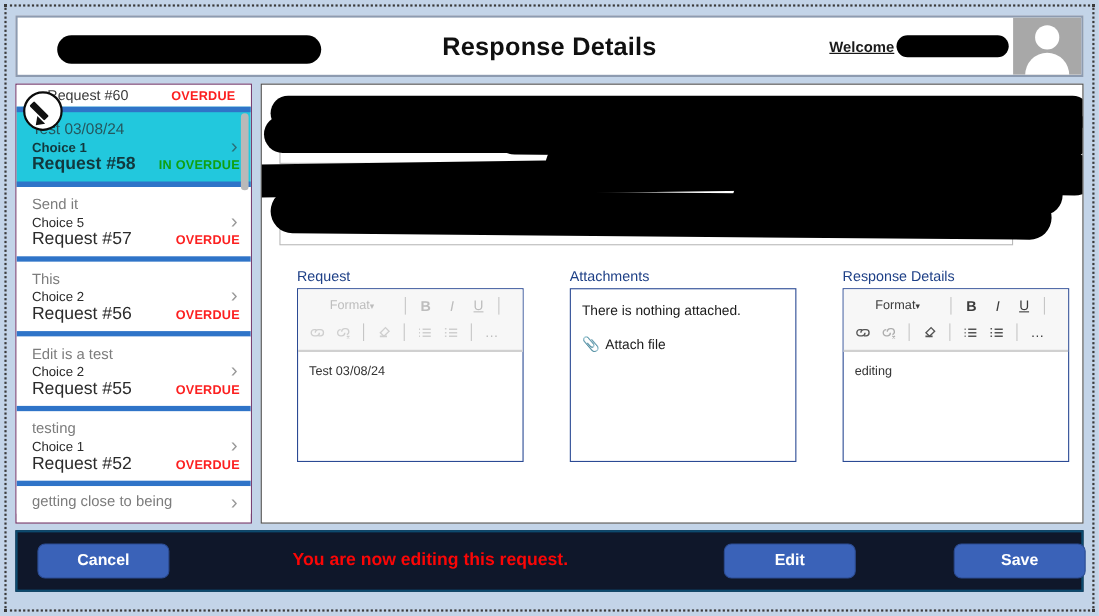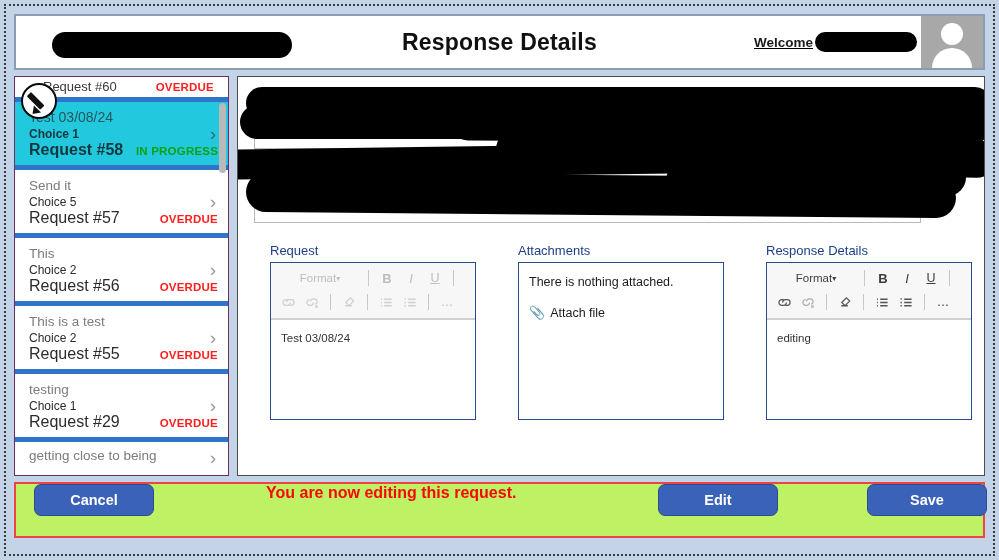--- a/index.html
+++ b/index.html
@@ -321,23 +321,24 @@
     align-items: center;
     gap: 5px;
     color: #1b1b1b;
   }
   .clip { font-size: 13px; }
 
   
   .footer {
     margin-top: 6px;
     height: 56px;
-    background: #bef264;
-    border: 2px solid #ef4444;
-    display: flex;
+    background: #0f172a;
+    border: 2px solid #0c4a6e;
+    display: flex;
+    align-items: center;
     padding: 0 18px;
     position: relative;
   }
   .btn {
     background: #3a62b8;
     color: #ffffff;
     border: 1px solid #2c4c92;
     border-radius: 7px;
     font-size: 14.5px;
     font-weight: bold;
@@ -385,21 +386,21 @@
           <span class="req-num">Request #60</span>
           <span class="req-status status-overdue">OVERDUE</span>
         </div>
       </div>
 
       <div class="req-item selected">
         <div class="req-title">Test 03/08/24</div>
         <div class="req-choice">Choice 1</div>
         <div class="req-bottom">
           <span class="req-num">Request #58</span>
-          <span class="req-status status-inprogress">IN PROGRESS</span>
+          <span class="req-status status-inprogress">IN OVERDUE</span>
         </div>
         <span class="chevron">›</span>
       </div>
 
       <div class="req-item">
         <div class="req-title">Send it</div>
         <div class="req-choice">Choice 5</div>
         <div class="req-bottom">
           <span class="req-num">Request #57</span>
           <span class="req-status status-overdue">OVERDUE</span>
@@ -411,34 +412,34 @@
         <div class="req-title">This</div>
         <div class="req-choice">Choice 2</div>
         <div class="req-bottom">
           <span class="req-num">Request #56</span>
           <span class="req-status status-overdue">OVERDUE</span>
         </div>
         <span class="chevron">›</span>
       </div>
 
       <div class="req-item">
-        <div class="req-title">This is a test</div>
+        <div class="req-title">Edit is a test</div>
         <div class="req-choice">Choice 2</div>
         <div class="req-bottom">
           <span class="req-num">Request #55</span>
           <span class="req-status status-overdue">OVERDUE</span>
         </div>
         <span class="chevron">›</span>
       </div>
 
       <div class="req-item">
         <div class="req-title">testing</div>
         <div class="req-choice">Choice 1</div>
         <div class="req-bottom">
-          <span class="req-num">Request #29</span>
+          <span class="req-num">Request #52</span>
           <span class="req-status status-overdue">OVERDUE</span>
         </div>
         <span class="chevron">›</span>
       </div>
 
       <div class="req-item first-partial">
         <div class="req-title" style="padding-top:3px;">getting close to being</div>
         <span class="chevron" style="top:16px;">›</span>
       </div>
 

